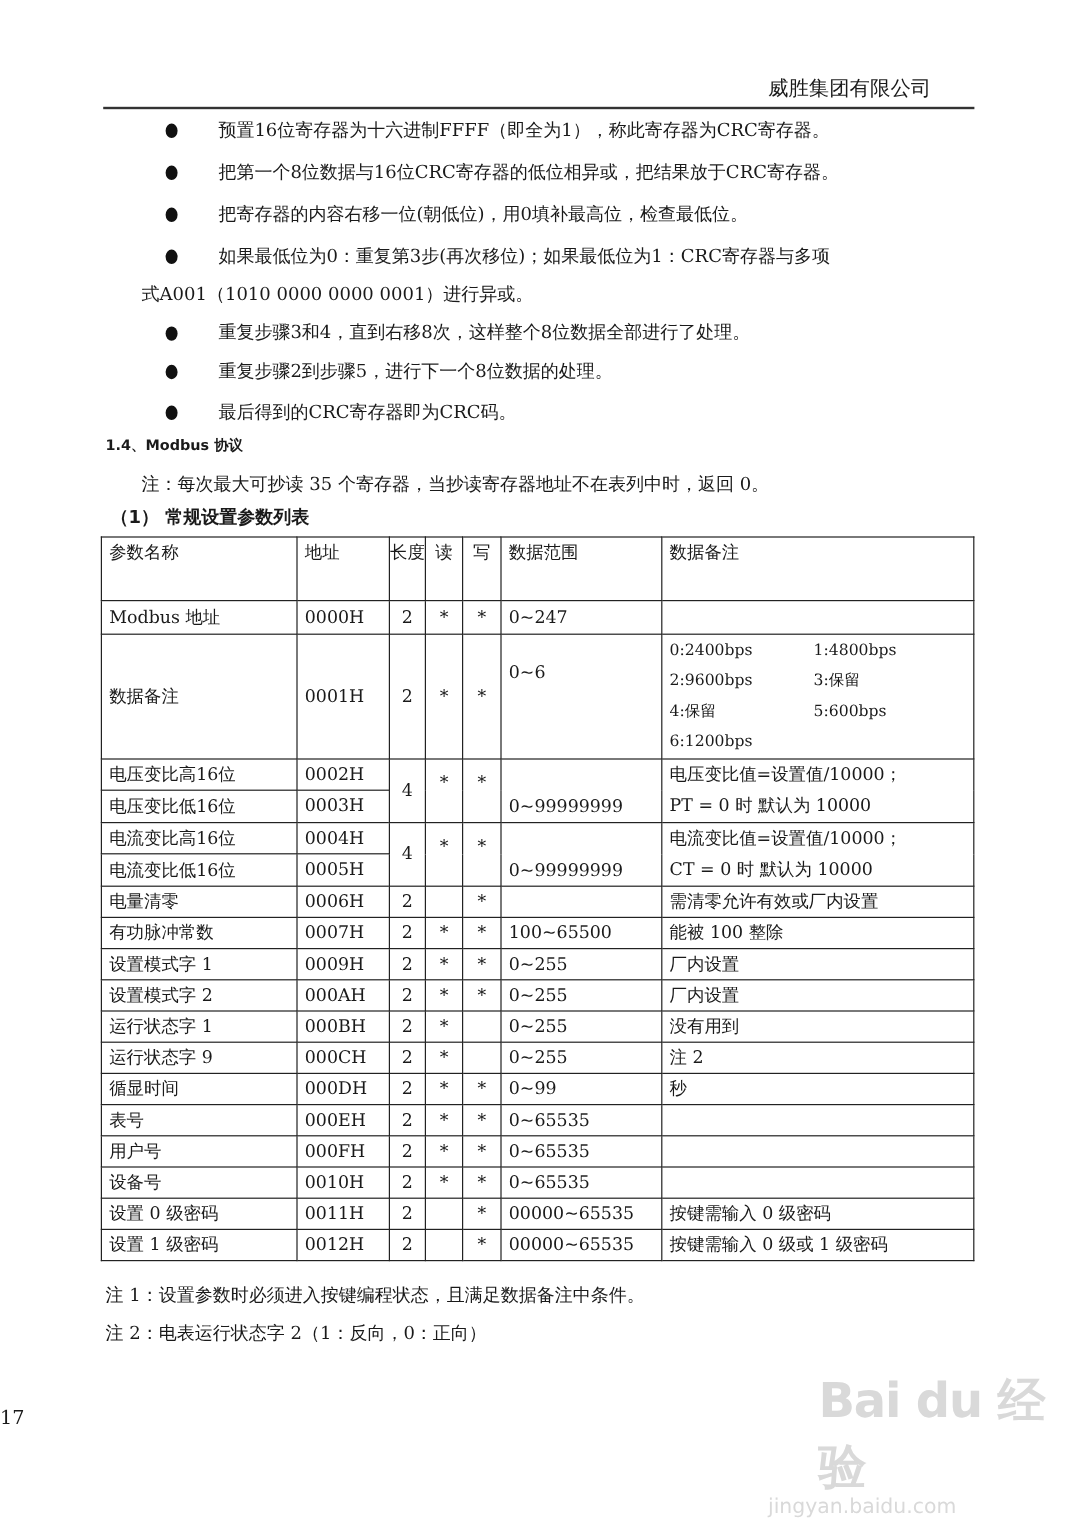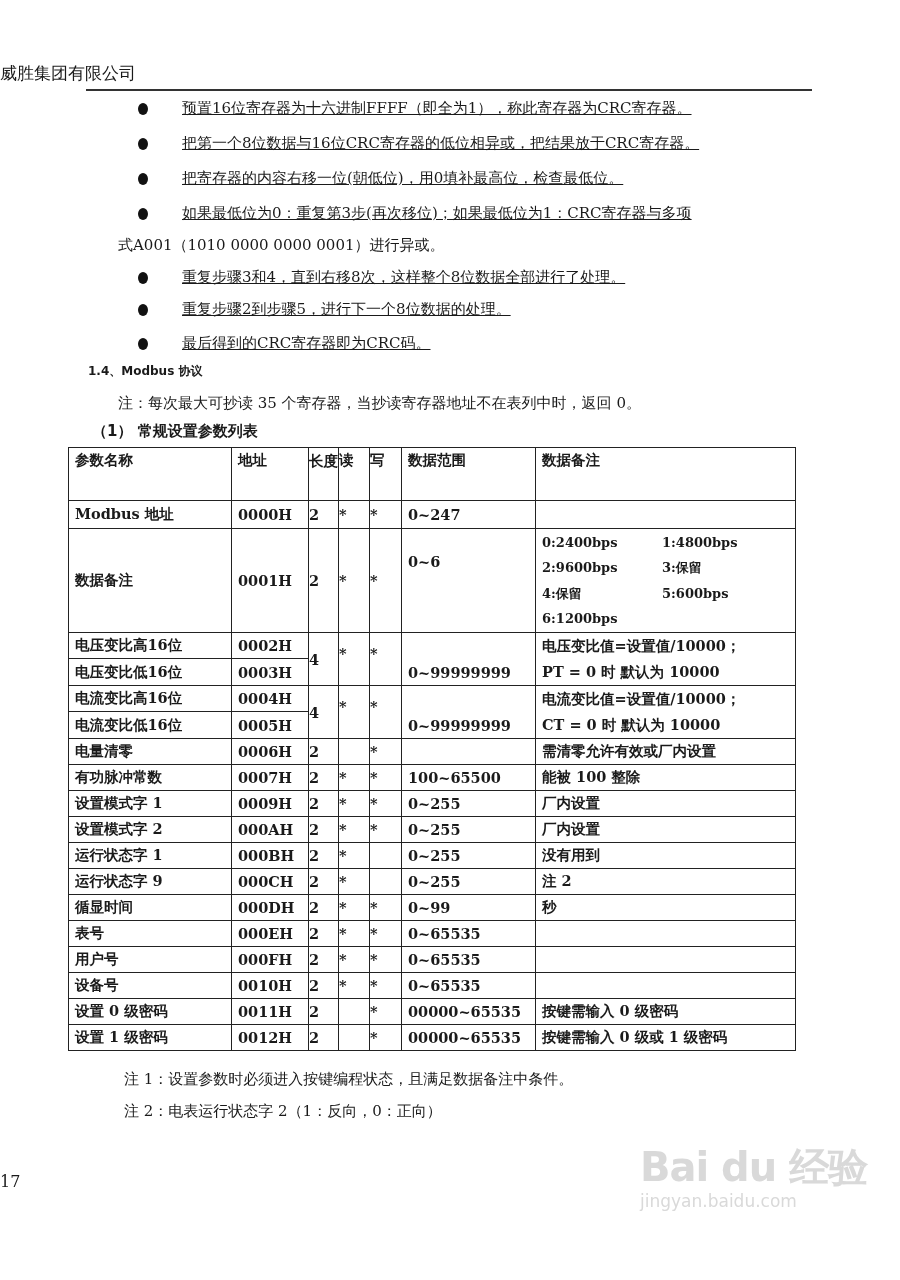--- a/index.html
+++ b/index.html
@@ -1,38 +1,38 @@
 <!DOCTYPE html>
 <html><head>
 <meta charset="utf-8">
 <style>
   html, body { margin:0; padding:0; }
   body { width:900px; height:1280px; background:#fff; position:relative; overflow:hidden;
     font-family:"DejaVu Serif","Liberation Serif",serif; color:#1a1a1a; }
   .abs { position:absolute; }
-  .header-title { left:0; width:776px; top:62px; text-align:left; font-size:17px; }
+  .header-title { left:0; width:776px; top:62px; text-align:right; font-size:17px; }
   .header-rule { left:86px; width:726px; top:89px; height:2px; background:#333; }
   .bullet { left:138px; font-size:15px; }
   .bullet-dot { position:absolute; left:0; top:4px; width:10px; height:12px; border-radius:50%; background:#111; }
-  .bullet-text { position:absolute; left:44px; white-space:nowrap; font-size:15px;text-decoration:underline; }
+  .bullet-text { position:absolute; left:44px; white-space:nowrap; font-size:15px; }
   .cont { left:118px; font-size:15px; white-space:nowrap; }
   .section-heading { left:88px; top:363px; font-family:"DejaVu Sans","Liberation Sans",sans-serif; font-weight:bold; font-size:12px; }
   .note { left:118px; top:394px; font-size:15px; white-space:nowrap; }
   .subheading { left:92px; top:422px; font-size:15px; font-weight:bold; font-family:"DejaVu Sans","Liberation Sans",sans-serif; }
-  table.params { position:absolute; left:68px; top:447px; border-collapse:collapse; width:727px; font-size:14.5px; table-layout:fixed;font-weight:bold; }
+  table.params { position:absolute; left:84px; top:447px; border-collapse:collapse; width:727px; font-size:14.5px; table-layout:fixed; }
   table.params td { border:1px solid #222; padding:0 6px; height:25px; vertical-align:middle; white-space:nowrap; overflow:hidden; }
-  table.params td.c { padding:0; }
+  table.params td.c { text-align:center; padding:0; }
   table.params td.top { vertical-align:top; padding-top:3px; }
   .baud-grid { display:grid; grid-template-columns:120px 110px; line-height:25.5px; font-size:13px; }
-  .footnote { left:88px; font-size:15px; white-space:nowrap;margin-left:36px; }
+  .footnote { left:88px; font-size:15px; white-space:nowrap; }
   table.bits { position:absolute; left:90px; top:1128px; border-collapse:collapse; font-family:"Liberation Serif","DejaVu Serif",serif; font-size:15px; table-layout:fixed; }
   table.bits td { border:1px solid #222; text-align:center; height:27px; padding:0; }
   .page-number { left:0; width:900px; top:1172px; font-size:16px; }
   .watermark { left:640px; top:1140px; color:#d9d9d9; font-family:"DejaVu Sans","Liberation Sans",sans-serif; }
-  .wm-logo { font-size:40px; font-weight:bold; letter-spacing:-1px; }
+  .wm-logo { font-size:40px; font-weight:bold; letter-spacing:-1px;margin-left:42px; }
   .wm-url { font-size:17px; margin-top:-4px; }
 </style>
 </head>
 <body>
 
 <div class="abs header-title">威胜集团有限公司</div>
 <div class="abs header-rule"></div>
 
 <div class="abs bullet" style="top:99px">
     <span class="bullet-dot"></span>

